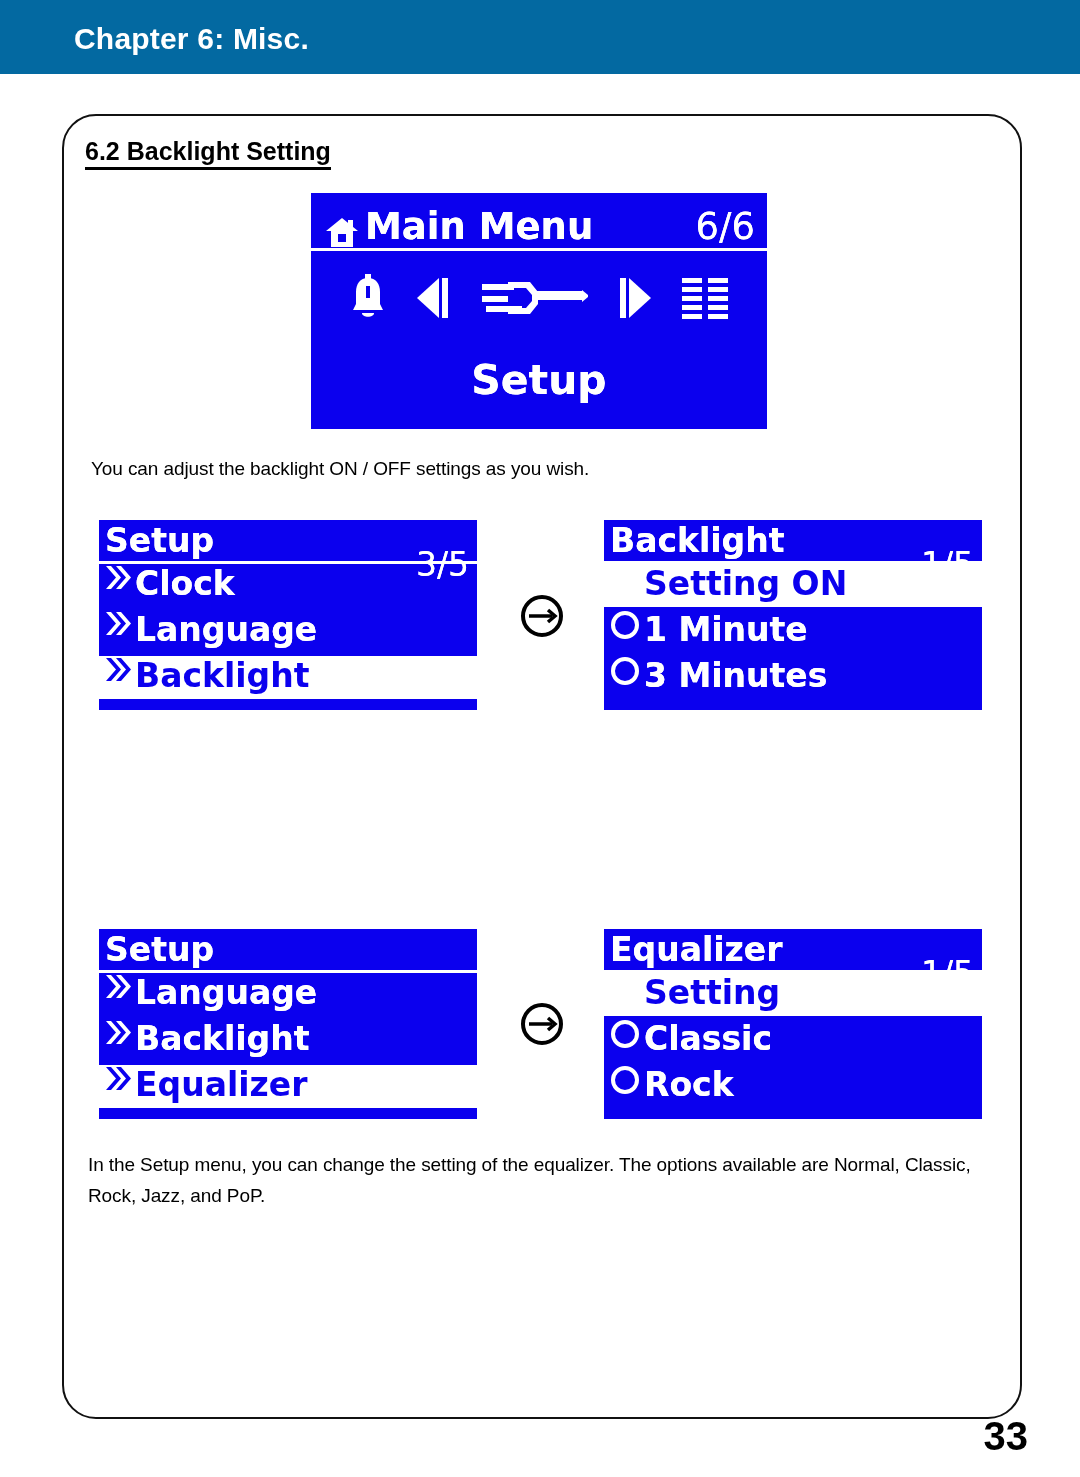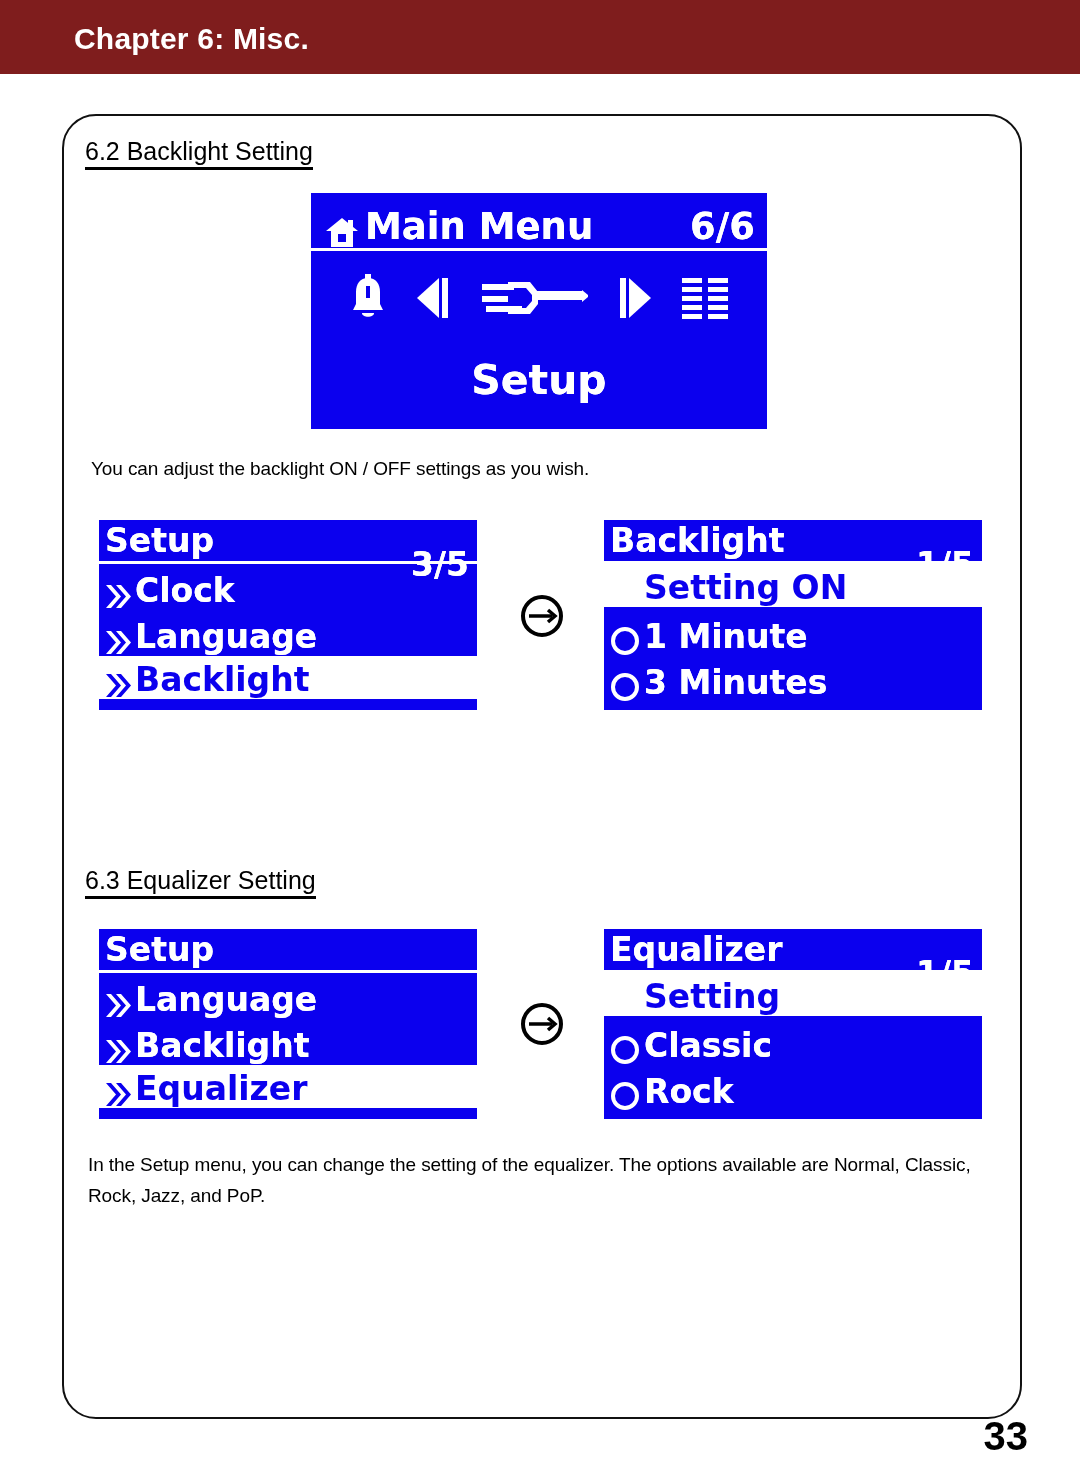--- a/index.html
+++ b/index.html
@@ -19,21 +19,21 @@
     background: #ffffff;
   }
 
   
   .chapter-bar {
     position: absolute;
     left: 0;
     top: 0;
     width: 1080px;
     height: 74px;
-    background: #7f1d1d;
+    background: #0369a1;
   }
   .chapter-title {
     position: absolute;
     left: 74px;
     top: 22px;
     color: #ffffff;
     font-size: 30px;
     font-weight: bold;
     letter-spacing: 0.2px;
     white-space: nowrap;
@@ -48,21 +48,21 @@
     height: 1305px;
     border: 2.5px solid #111111;
     border-radius: 34px;
     background: #ffffff;
   }
 
   
   .section-heading {
     position: absolute;
     font-size: 25px;
-    font-weight: normal;
+    font-weight: bold;
     color: #000000;
     border-bottom: 3px solid #000000;
     padding-bottom: 1px;
     white-space: nowrap;
   }
   #heading-62 { left: 85px; top: 137px; }
   #heading-63 { left: 85px; top: 866px; }
 
   
   .body-text {
@@ -91,21 +91,21 @@
     color: #ffffff;
     border-bottom: 3px solid #ffffff;
   }
   .lcd-header-title {
     font-weight: bold;
     white-space: nowrap;
     flex: 1 1 auto;
     text-shadow: 0 0 0.6px #ffffff;
   }
   .lcd-header-count {
-    font-weight: bold;
+    font-weight: normal;
     white-space: nowrap;
     flex: 0 0 auto;
     text-shadow: 0 0 0.6px #ffffff;
     margin-top: 48px;
   }
 
   
   #screen-main-menu {
     left: 311px;
     top: 193px;
@@ -150,21 +150,21 @@
   }
 
   
   .lcd-menu .lcd-header {
     height: 44px;
     padding: 0 8px 0 6px;
     font-size: 33px;
   }
   .lcd-row {
     display: flex;
-    align-items: flex-end;
+    align-items: flex-start;
     height: 46px;
     padding-left: 6px;
     color: #ffffff;
     font-size: 33px;
     font-weight: bold;
     white-space: nowrap;
     text-shadow: 0 0 0.6px #ffffff;
   }
   .lcd-row.selected {
     background: #ffffff;
@@ -345,21 +345,20 @@
     </div>
     <div class="lcd-row">
       <svg class="radio-icon" viewBox="0 0 30 30">
         <circle cx="15" cy="15" r="12" fill="none" stroke="#ffffff" stroke-width="4"></circle>
       </svg>
       <span>3 Minutes</span>
     </div>
   </div>
 
 
-  <div class="section-heading" id="heading-63">6.3 Equalizer Setting</div>
 
   <div class="lcd lcd-menu" id="screen-setup-equalizer">
     <div class="lcd-header">
       <span class="lcd-header-title">Setup</span>
       <span class="lcd-header-count"></span>
     </div>
     <div class="lcd-row">
       <svg class="chev-icon" viewBox="0 0 27 27">
         <path d="M1 2 L11 13.5 L1 25 L6 25 L16 13.5 L6 2 Z" fill="#ffffff"></path>
         <path d="M11 2 L21 13.5 L11 25 L16 25 L26 13.5 L16 2 Z" fill="#ffffff"></path>

